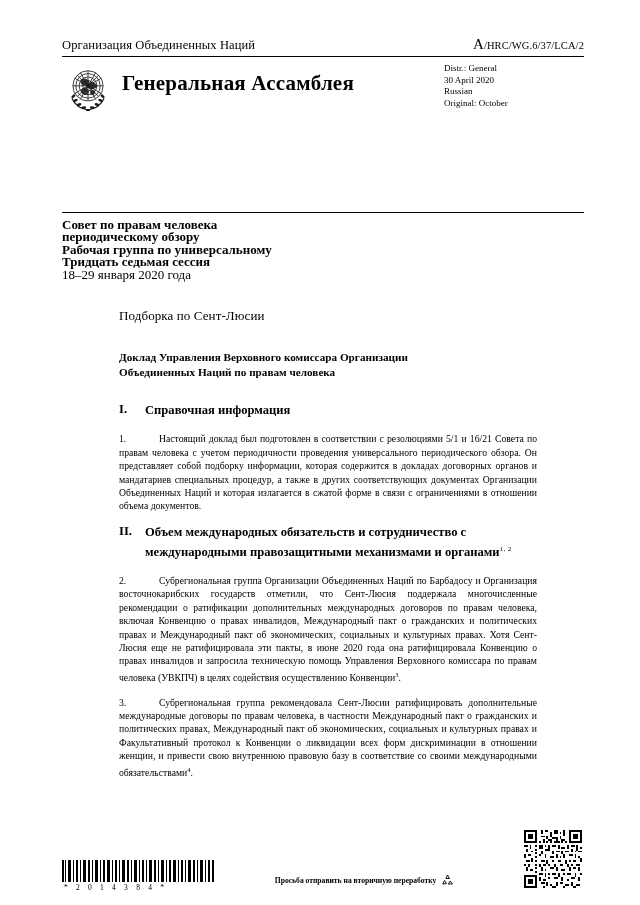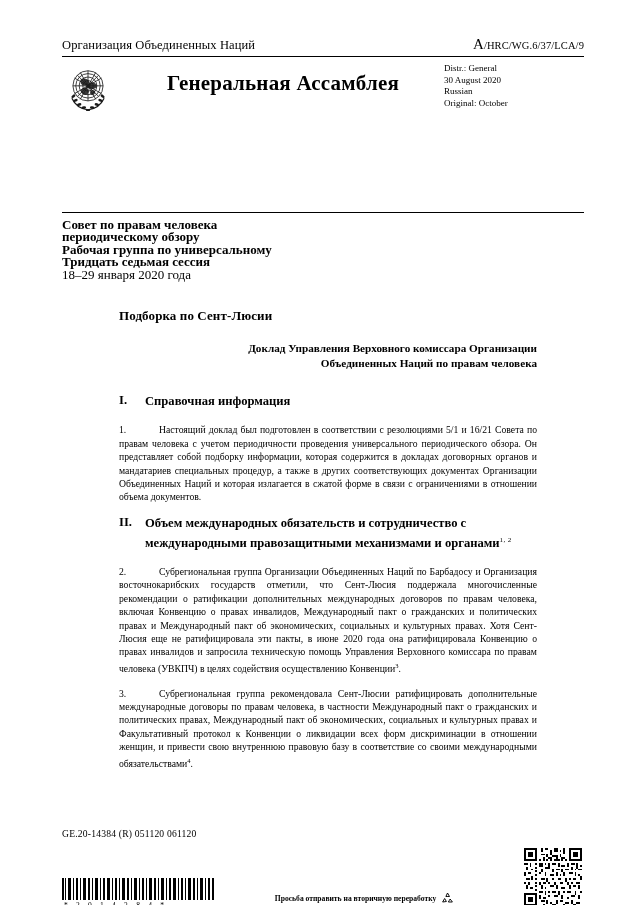--- a/index.html
+++ b/index.html
@@ -63,21 +63,20 @@
     flex: 0 0 52px;
     margin-right: 8px;
     margin-top: 2px;
   }
   .ga-title {
     font-size: 21px;
     font-weight: bold;
     letter-spacing: .2px;
     margin-top: 8px;
     flex: 1 1 auto;
-    text-align: center;
   }
   .distr-block {
     font-size: 9px;
     line-height: 11.6px;
     width: 140px;
     flex: 0 0 140px;
     margin-top: 0;
   }
   .distr-block div { white-space: nowrap; }
 
@@ -100,30 +99,29 @@
   .council .b { font-weight: bold; }
 
   
   .body-area {
     position: absolute;
     left: 119px; top: 308px;
     width: 418px;
   }
   .doc-title {
     font-size: 13px;
-    font-weight: bold;
+    font-weight: normal;
     letter-spacing: .1px;
-    margin: 0 0 17px 0;
+    margin: 0 0 26px 0;
   }
   .doc-subtitle {
     font-size: 11.2px;
     font-weight: bold;
     line-height: 15.2px;
     margin: 0 0 22px 0;
-    text-align: right;
   }
   .section {
     display: flex;
     margin: 0 0 13px 0;
   }
   .sec-num {
     flex: 0 0 26px;
     font-size: 12.6px;
     font-weight: bold;
   }
@@ -203,21 +201,21 @@
   }
 </style>
 </head>
 <body>
 
 <div class="page">
 
   <div class="masthead">
     <div class="mast-row1">
       <div class="org-name">Организация Объединенных Наций</div>
-      <div class="doc-symbol"><span class="cap">A</span><span>/HRC/WG.6/37/LCA/9</span></div>
+      <div class="doc-symbol"><span class="cap">A</span><span>/HRC/WG.6/37/LCA/2</span></div>
     </div>
     <div class="mast-rule"></div>
 
     <div class="mast-row2">
 
       <svg class="emblem" viewBox="0 0 100 96" aria-hidden="true">
         <g fill="none" stroke="#1a1a1a" stroke-width="1.6">
           <circle cx="50" cy="40" r="29"></circle>
           <circle cx="50" cy="40" r="23.5"></circle>
           <circle cx="50" cy="40" r="17"></circle>
@@ -254,21 +252,21 @@
           <ellipse cx="67" cy="76" rx="4.4" ry="2.6" transform="rotate(16 67 76)"></ellipse>
           <ellipse cx="58" cy="82" rx="4.4" ry="2.6" transform="rotate(8 58 82)"></ellipse>
           <rect x="46" y="85" width="8" height="3.4" rx="1.6"></rect>
         </g>
       </svg>
 
       <div class="ga-title">Генеральная Ассамблея</div>
 
       <div class="distr-block">
         <div>Distr.: General</div>
-        <div>30 August 2020</div>
+        <div>30 April 2020</div>
         <div>Russian</div>
         <div>Original: October</div>
       </div>
     </div>
   </div>
 
   <div class="rule2"></div>
 
   <div class="council">
     <div class="b">Совет по правам человека</div>
@@ -305,21 +303,20 @@
       <span class="pnum">2.</span><span>Субрегиональная группа Организации Объединенных Наций по Барбадосу и Организация восточнокарибских государств отметили, что Сент-Люсия поддержала многочисленные рекомендации о ратификации дополнительных международных договоров по правам человека, включая Конвенцию о правах инвалидов, Международный пакт о гражданских и политических правах и Международный пакт об экономических, социальных и культурных правах. Хотя Сент-Люсия еще не ратифицировала эти пакты, в июне 2020 года она ратифицировала Конвенцию о правах инвалидов и запросила техническую помощь Управления Верховного комиссара по правам человека (УВКПЧ) в целях содействия осуществлению Конвенции</span><sup>3</sup>.
     </p>
 
     <p class="para">
       <span class="pnum">3.</span><span>Субрегиональная группа рекомендовала Сент-Люсии ратифицировать дополнительные международные договоры по правам человека, в частности Международный пакт о гражданских и политических правах, Международный пакт об экономических, социальных и культурных правах и Факультативный протокол к Конвенции о ликвидации всех форм дискриминации в отношении женщин, и привести свою внутреннюю правовую базу в соответствие со своими международными обязательствами</span><sup>4</sup>.
     </p>
 
   </div>
 
   <div class="footer">
-    <div class="ge-line">GE.20-14384  (R)  051120  061120</div>
     <div class="footer-bottom">
 
       <div class="barcode-wrap">
         <svg class="barcode" viewBox="0 0 152 22" preserveAspectRatio="none" aria-hidden="true">
           <g fill="#000">
             <rect x="0" y="0" width="2" height="22"></rect>
               <rect x="3" y="0" width="1" height="22"></rect>
             <rect x="6" y="0" width="3" height="22"></rect>
               <rect x="11" y="0" width="1" height="22"></rect>
             <rect x="14" y="0" width="2" height="22"></rect>

